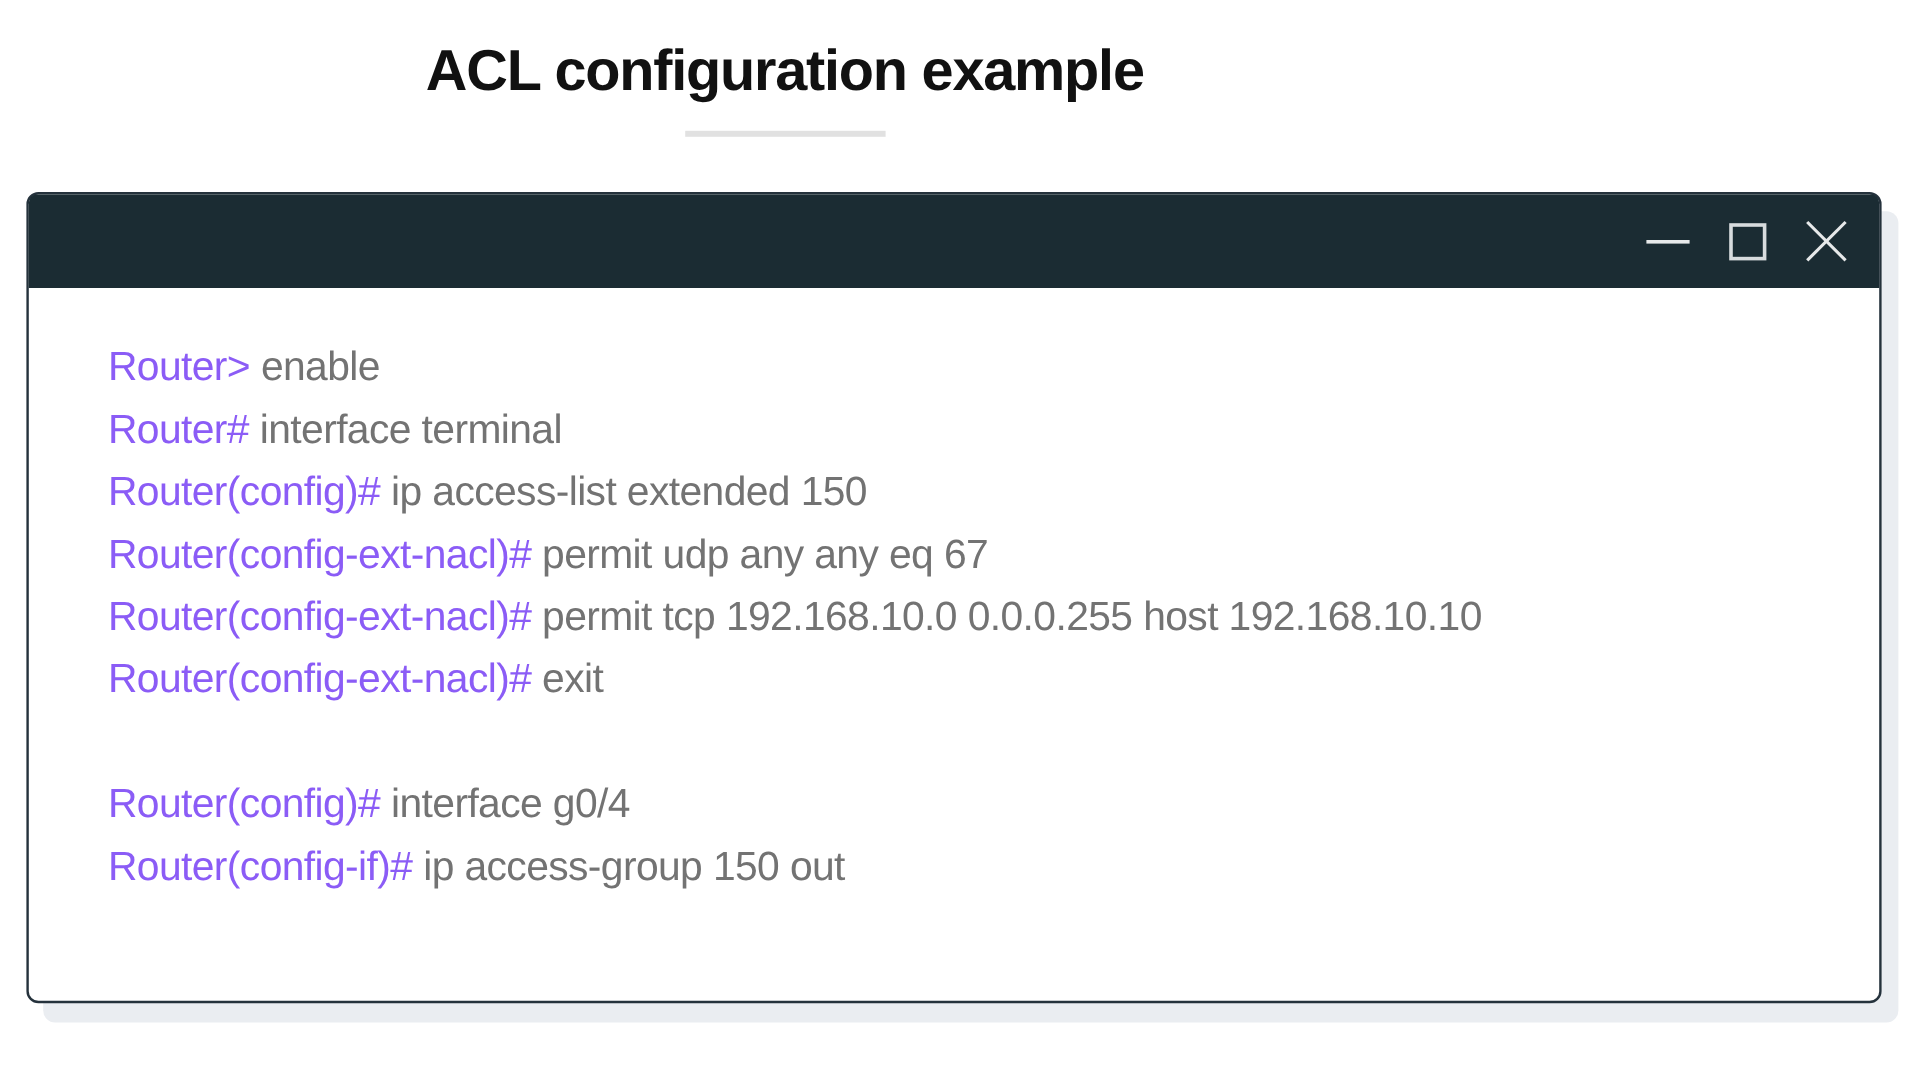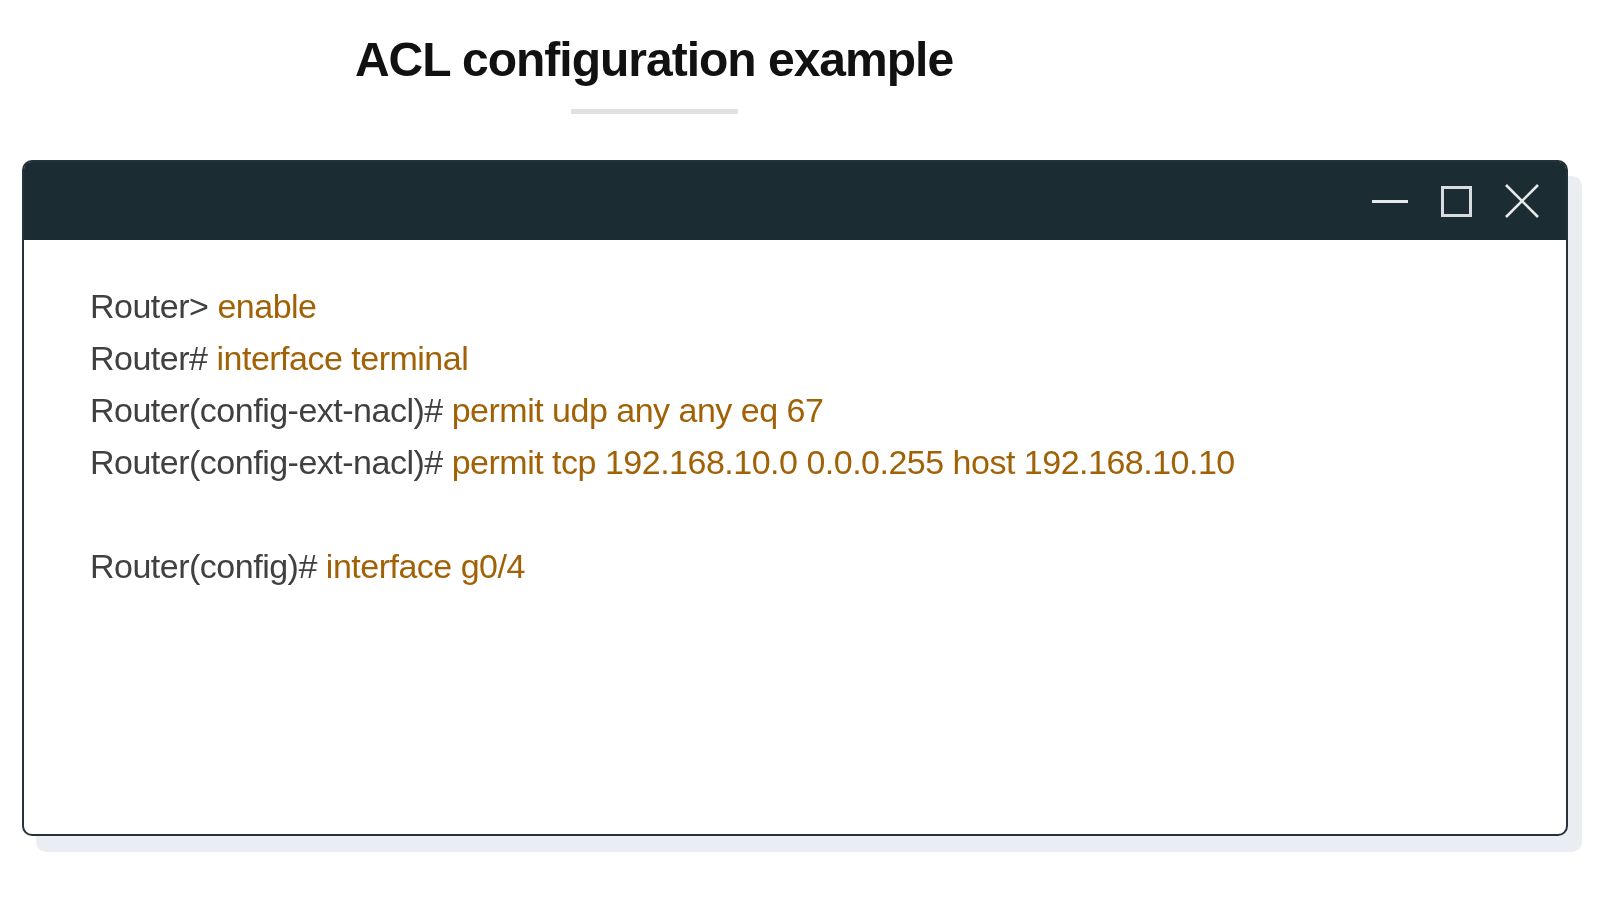--- a/index.html
+++ b/index.html
@@ -88,25 +88,25 @@
     padding: 40px 40px 0 66px;
   }
   .term-line {
     font-size: 34px;
     line-height: 52px;
     letter-spacing: -0.5px;
     white-space: nowrap;
   }
   .term-line.blank { height: 52px; }
   .prompt {
-    color: #404040;
+    color: #8b5cf6;
     margin-right: 9px;
   }
   .cmd {
-    color: #a16207;
+    color: #737373;
   }
 </style>
 </head>
 <body>
 
 <div class="page-header">
   <h1 class="page-title">ACL configuration example</h1>
   <div class="title-divider"></div>
 </div>
 
@@ -129,23 +129,32 @@
   </div>
 
   <div class="terminal-body">
     <div class="term-line">
       <span class="prompt">Router&gt;</span><span class="cmd">enable</span>
     </div>
     <div class="term-line">
       <span class="prompt">Router#</span><span class="cmd">interface terminal</span>
     </div>
     <div class="term-line">
+      <span class="prompt">Router(config)#</span><span class="cmd">ip access-list extended 150</span>
+    </div>
+    <div class="term-line">
       <span class="prompt">Router(config-ext-nacl)#</span><span class="cmd">permit udp any any eq 67</span>
     </div>
     <div class="term-line">
       <span class="prompt">Router(config-ext-nacl)#</span><span class="cmd">permit tcp 192.168.10.0 0.0.0.255 host 192.168.10.10</span>
     </div>
+    <div class="term-line">
+      <span class="prompt">Router(config-ext-nacl)#</span><span class="cmd">exit</span>
+    </div>
     <div class="term-line blank"></div>
     <div class="term-line">
       <span class="prompt">Router(config)#</span><span class="cmd">interface g0/4</span>
+    </div>
+    <div class="term-line">
+      <span class="prompt">Router(config-if)#</span><span class="cmd">ip access-group 150 out</span>
     </div>
   </div>
 </div>
 
 </body></html>

